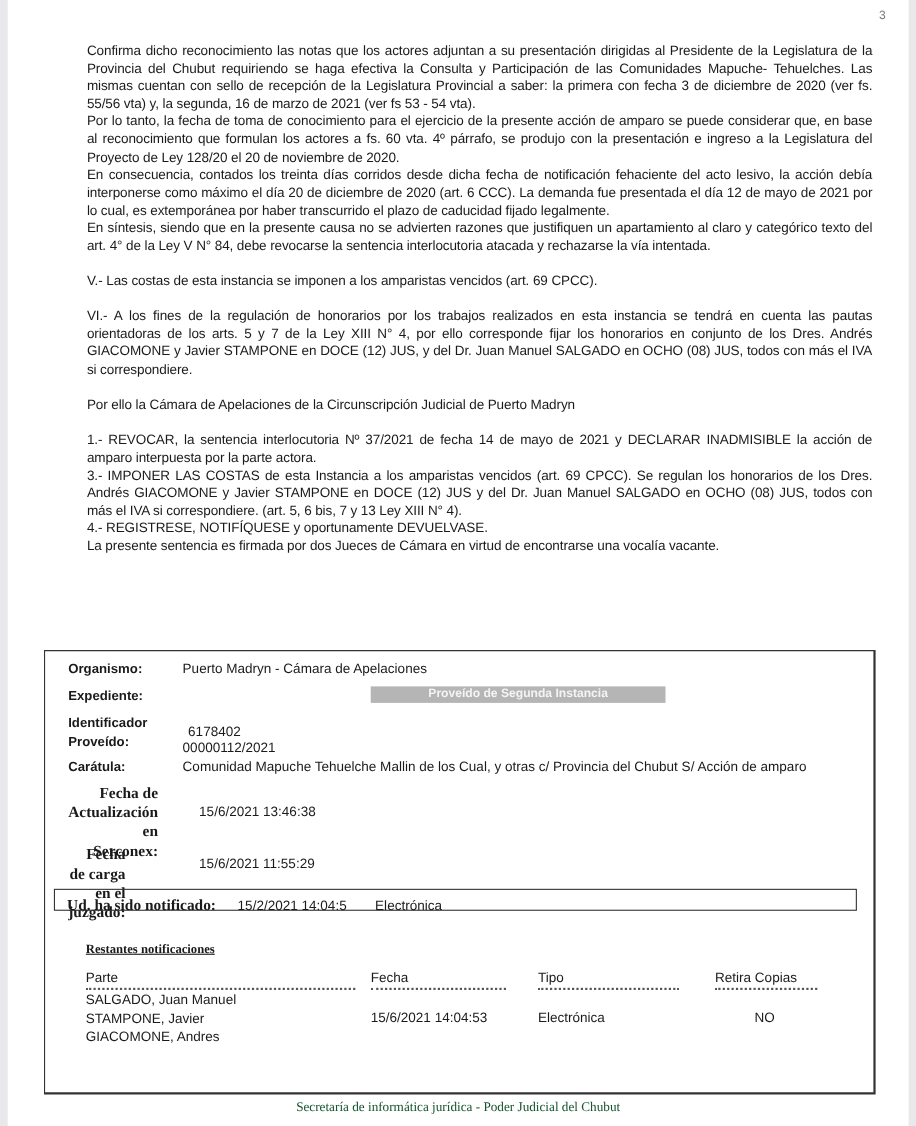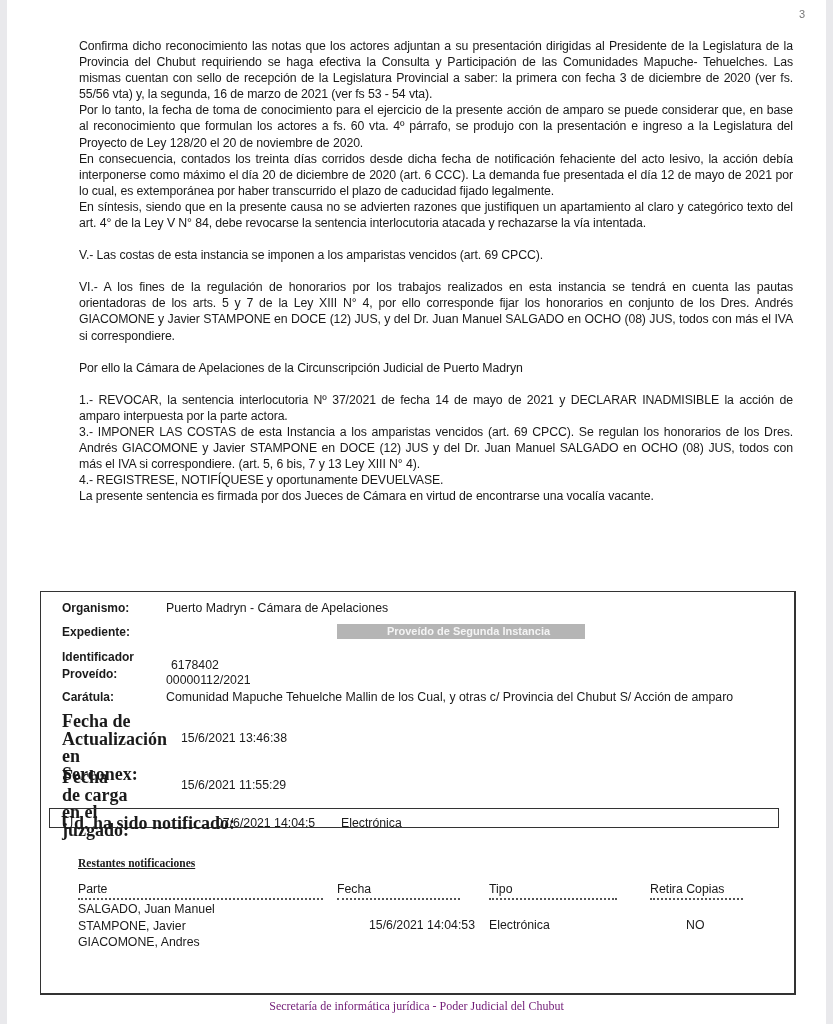--- a/index.html
+++ b/index.html
@@ -25,46 +25,46 @@
   .gap { height: 16px; }
   .resuelve-title { letter-spacing: 3px; }
 
   .card {
     position: absolute; left: 40px; top: 591px; width: 756px; height: 404px;
     border: 1.5px solid #333; border-right-width: 2px; border-bottom-width: 2px;
     box-sizing: border-box;
   }
   .row { position: absolute; left: 21px; font-size: 12.3px; }
   .lbl { font-weight: bold; font-size: 12px; position: absolute; left: 0; }
-  .lbl-serif { font-family: "Liberation Serif", serif; font-weight: bold; font-size: 18px; line-height: 17.5px; position: absolute; left: 0; }
+  .lbl-serif { font-family: "Liberation Serif", serif; font-weight: bold; font-size: 14px; line-height: 17.5px; position: absolute; left: 0; text-align: right; }
   .val { position: absolute; white-space: nowrap; }
   .badge {
-    position: absolute; left: 296px; top: 32px; width: 233px; height: 15px;
+    position: absolute; left: 296px; top: 32px; width: 268px; height: 15px;
     background: #b5b5b5; color: #f4f4f4; font-weight: bold; font-size: 11px;
-    text-align: center; line-height: 15px; padding-left: 15px;
+    text-align: center; line-height: 15px;
   }
   .notified {
     position: absolute; left: 8px; top: 216px; width: 730px; height: 20px;
     border: 1.5px solid #333; box-sizing: border-box;
   }
   .notified .lbl-serif { left: 11px; top: 6px; }
   .notified .val { top: 7px; font-size: 12.3px; }
   .rest-title {
     position: absolute; left: 37px; top: 265px;
     font-family: "Liberation Serif", serif; font-weight: bold; font-size: 11.5px;
     text-decoration: underline;
   }
   .th {
     position: absolute; top: 290px; font-size: 12.3px;
     border-bottom: 2px dotted #555; padding-bottom: 1px; height: 15px;
   }
   .td { position: absolute; font-size: 12.3px; line-height: 16.5px; }
   .footer {
     position: absolute; left: 0; width: 833px; top: 999px; text-align: center;
-    font-family: "Liberation Serif", serif; font-size: 12px; color: #701a75;
+    font-family: "Liberation Serif", serif; font-size: 12px; color: #14532d;
   }
 </style>
 </head>
 <body>
 
 <div class="page">
   <div class="page-num">3</div>
 </div>
 
 <div class="body-text">
@@ -117,34 +117,34 @@
   <div class="row" style="top:177px; height:36px;">
     <span class="lbl-serif">
       <span>Fecha de carga en el</span><br>
       <span>juzgado:</span>
     </span>
     <span class="val" style="left:119px; top:9px;">15/6/2021  11:55:29</span>
   </div>
 
   <div class="notified">
     <span class="lbl-serif">Ud. ha sido notificado:</span>
-    <span class="val" style="left:166px;">07/6/2021  14:04:5</span>
+    <span class="val" style="left:166px;">15/2/2021  14:04:5</span>
     <span class="val" style="left:291px;">Electrónica</span>
   </div>
 
   <div class="rest-title">Restantes notificaciones</div>
 
   <div class="th" style="left:37px; width:245px;">Parte</div>
   <div class="th" style="left:296px; width:123px;">Fecha</div>
   <div class="th" style="left:448px; width:128px;">Tipo</div>
   <div class="th" style="left:609px; width:93px;">Retira Copias</div>
 
   <div class="td" style="left:37px; top:309px;">
     <div>SALGADO, Juan Manuel</div>
     <div>STAMPONE, Javier</div>
     <div>GIACOMONE, Andres</div>
   </div>
-  <div class="td" style="left:296px; top:325px;margin-left:32px;">15/6/2021  14:04:53</div>
+  <div class="td" style="left:296px; top:325px;">15/6/2021  14:04:53</div>
   <div class="td" style="left:448px; top:325px;">Electrónica</div>
   <div class="td" style="left:645px; top:325px;">NO</div>
 </div>
 
 <div class="footer">Secretaría de informática jurídica - Poder Judicial del Chubut</div>
 
 </body></html>

